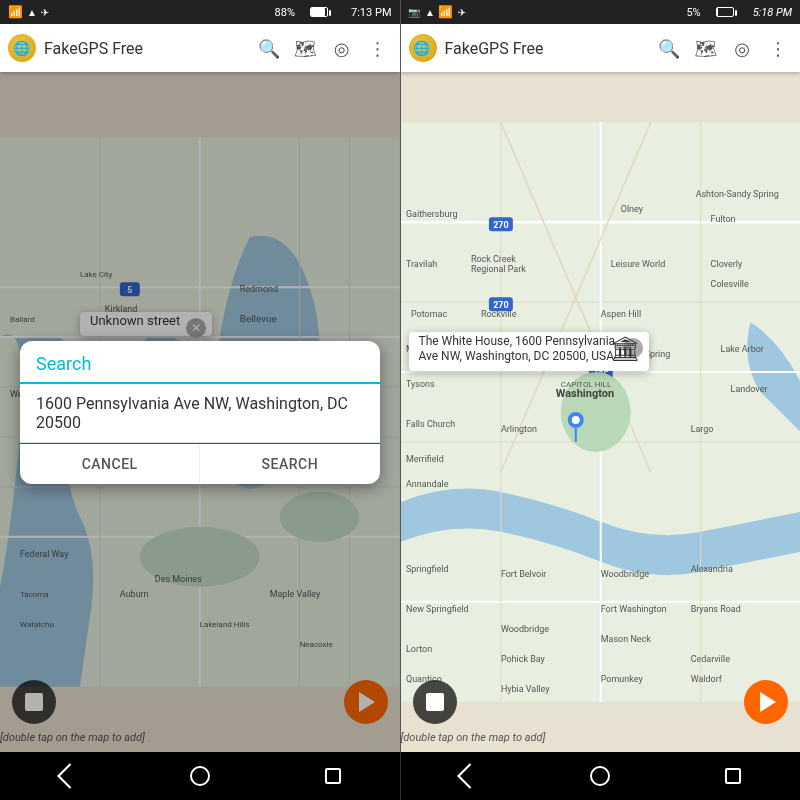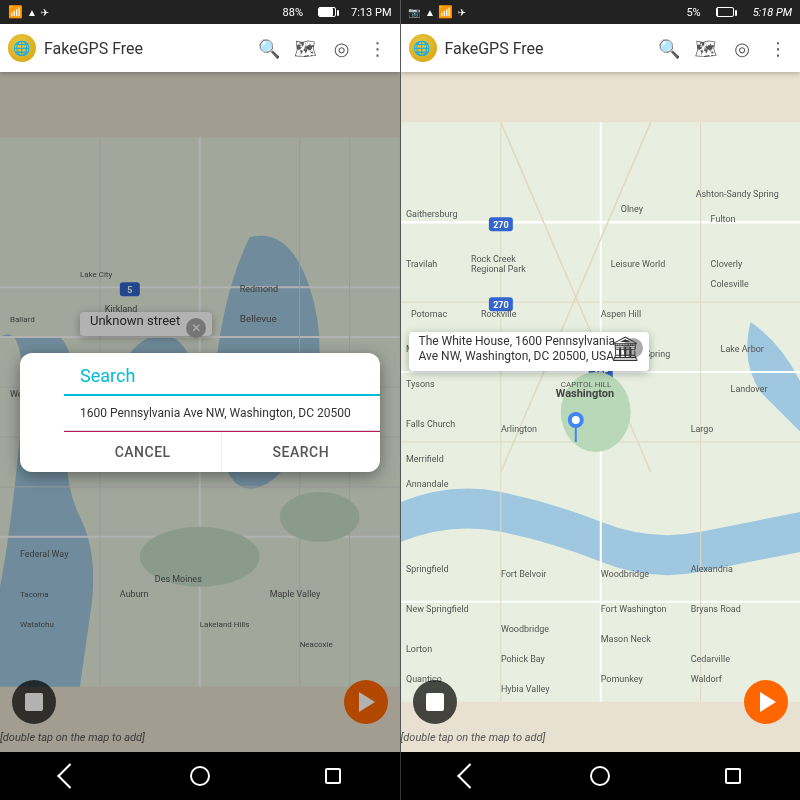--- a/index.html
+++ b/index.html
@@ -130,32 +130,31 @@
       align-items: center;
       justify-content: center;
       padding: 20px;
     }
     .search-dialog {
       background: #fff;
       border-radius: 12px;
       width: 100%;
       box-shadow: 0 4px 16px rgba(0,0,0,0.4);
       overflow: hidden;
-      padding-left: 44px;
     }
     .search-dialog-title {
       padding: 12px 16px 8px;
       font-size: 18px;
       color: #00BCD4;
       font-weight: 400;
       border-bottom: 2px solid #00BCD4;
     }
     .search-dialog-input {
       padding: 10px 16px;
-      font-size: 12px;
+      font-size: 16px;
       color: #333;
       border-bottom: 1px solid #ddd;
     }
     .search-dialog-buttons {
       display: flex;
       border-top: 1px solid #be185d;
     }
     .search-dialog-btn {
       flex: 1;
       padding: 12px;
@@ -253,21 +252,21 @@
       <div class="status-left">
         <span style="font-size:12px;">📶</span>
         <span style="font-size:10px;">▲</span>
         <span style="font-size:10px;">✈</span>
       </div>
       <div class="status-right">
         <span>88%</span>
         <div class="battery-icon">
           <div class="battery-fill" style="width:88%;"></div>
         </div>
-        <span style="margin-left:0;text-align:right;">7:13 PM</span>
+        <span style="margin-left:8px;text-align:right;">7:13 PM</span>
       </div>
     </div>
 
     <div class="app-toolbar">
       <div class="app-logo">
         <span style="font-size:14px;">🌐</span>
       </div>
       <span class="app-title">FakeGPS Free</span>
       <div class="toolbar-icon">🔍</div>
       <div class="toolbar-icon">🗺</div>

